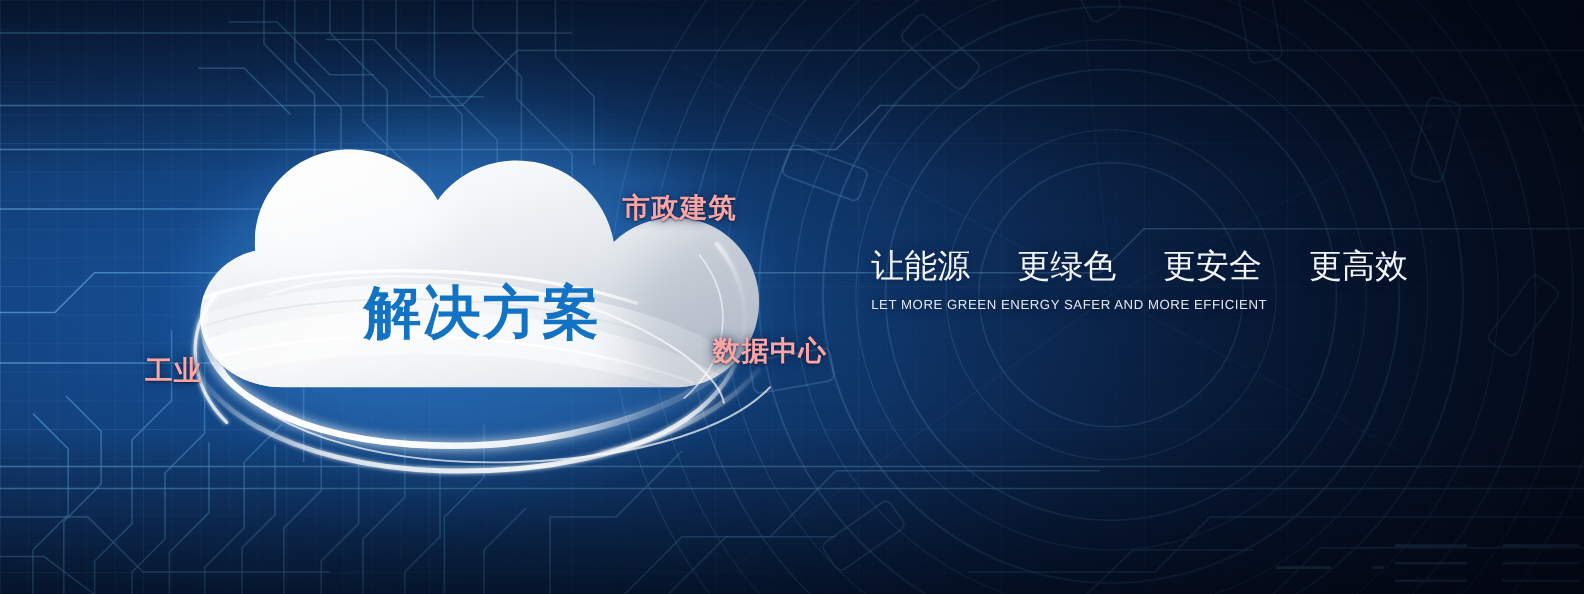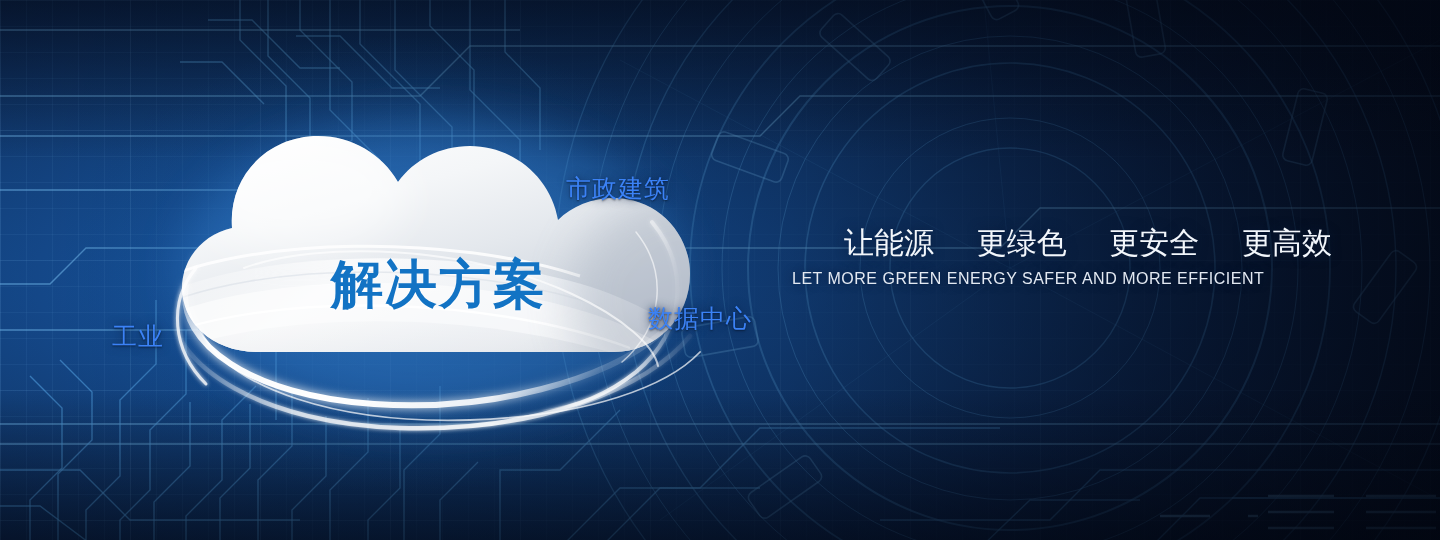--- a/index.html
+++ b/index.html
@@ -10,29 +10,29 @@
     font-family:"Liberation Sans","DejaVu Sans",sans-serif;
     background:#0b1426;
     user-select:none;
   }
   .layer{position:absolute;inset:0;}
   svg.layer{display:block;width:1440px;height:540px;}
 
   
   .cn-label{
     position:absolute;
-    color:#3b82f6;
+    color:#fca5a5;
     font-size:25px;
     letter-spacing:1px;
     white-space:nowrap;
     text-shadow:0 0 10px rgba(10,30,70,.85),0 1px 2px rgba(0,0,0,.5);
-    font-weight:400;
+    font-weight:700;
   }
   #lbl-grid   {left:76px;  top:224px;}
-  #lbl-industry{left:112px; top:320px;text-align:right;}
+  #lbl-industry{left:132px; top:320px;text-align:right;}
   #lbl-civic  {left:566px; top:172px;}
   #lbl-dc     {left:648px; top:302px;}
 
   #solution-text{
     position:absolute;
     left:331px;top:250px;
     font-size:52px;
     font-weight:bold;
     color:#1273c4;
     letter-spacing:2px;
@@ -45,27 +45,26 @@
     left:792px;top:222px;
     width:540px;
   }
   #slogan-cn{
     font-size:30px;
     color:#f2f6fb;
     white-space:nowrap;
     letter-spacing:0px;
     text-shadow:0 0 12px rgba(8,24,56,.9);
     line-height:42px;
-    text-align:right;
   }
   #slogan-cn span{display:inline-block;}
   #slogan-cn .gap{width:26px;}
   #slogan-en{
     margin-top:6px;
-    font-size:16px;
+    font-size:12px;
     color:#e3e9f2;
     letter-spacing:.5px;
     white-space:nowrap;
     text-shadow:0 0 10px rgba(8,24,56,.9);
   }
 </style>
 </head>
 <body>
 
 <div id="banner">

